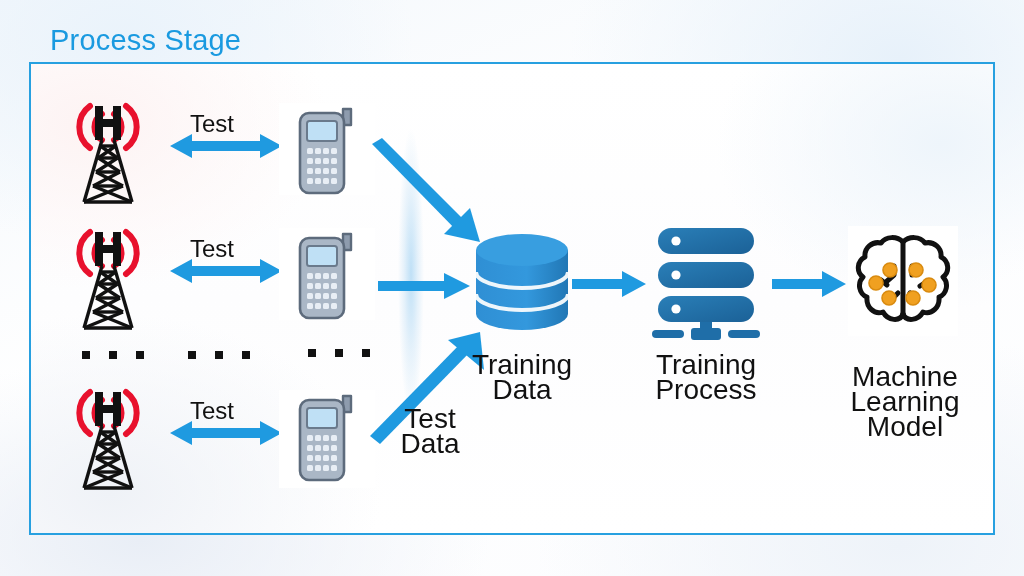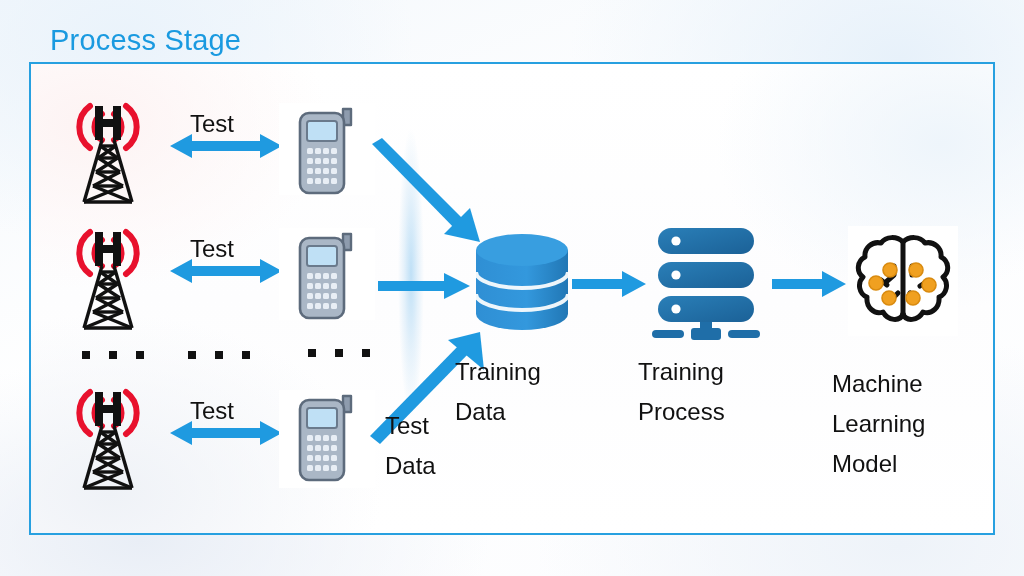--- a/index.html
+++ b/index.html
@@ -27,22 +27,22 @@
       radial-gradient(ellipse 360px 240px at 80px 430px, #eff2f7 0%, rgba(239,242,247,0) 75%),
       linear-gradient(180deg,#ffffff 0%,#fdfdfe 50%,#ffffff 100%);
     box-sizing:border-box;
   }
   .title{
     position:absolute;left:50px;top:24px;
     font-size:29px;color:#1a9ae0;letter-spacing:.2px;white-space:nowrap;
   }
   .node{position:absolute;}
   .lbl{
-    position:absolute;color:#111;
-    font-size:24px;line-height:40px;white-space:pre-line;
+    position:absolute;text-align:center;color:#111;
+    font-size:28px;line-height:25px;white-space:pre-line;
   }
   .testlbl{position:absolute;font-size:24px;color:#111;}
   .whitecard{position:absolute;background:#ffffff;}
   .dots{position:absolute;display:flex;gap:19px;}
   .dots i{display:block;width:8px;height:8px;background:#111;}
   .lens{
     position:absolute;left:398px;top:128px;width:26px;height:290px;
     background:radial-gradient(ellipse 13px 145px at 50% 50%, rgba(140,200,240,.55) 0%, rgba(175,215,243,.30) 55%, rgba(200,228,248,0) 100%);
     border-radius:50%/50%;
   }

